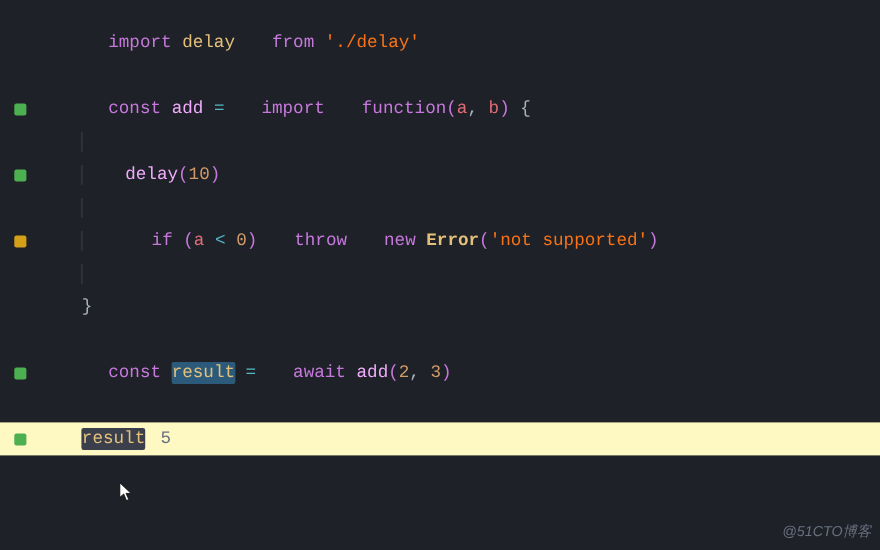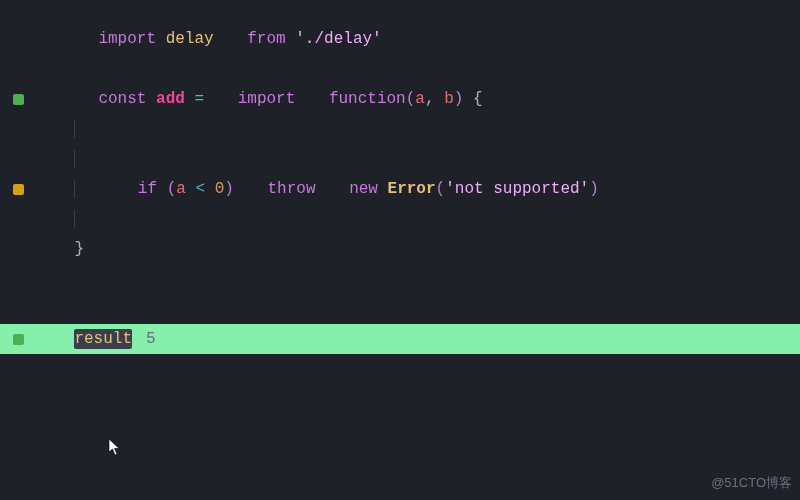--- a/index.html
+++ b/index.html
@@ -33,23 +33,23 @@
     height: 11px;
     border-radius: 2px;
   }
   .m-green { background: #4caf50; }
   .m-yellow { background: #d4a017; }
   .code {
     white-space: pre;
     flex: 1;
   }
   .kw { color: #c678dd; margin-left: 24px; }
-  .fn { color: #ec4899; font-weight: bold; }
+  .fn { color: #f0abfc; }
   .def { color: #e5c07b; }
-  .str { color: #f0abfc; }
+  .str { color: #f97316; }
   .num { color: #d19a66; }
   .cls { color: #e5c07b; font-weight: bold; }
   .punct { color: #abb2bf; }
   .paren { color: #c678dd; }
   .param { color: #e06c75; }
   .op { color: #56b6c2; }
   .indent-guide {
     border-left: 1px solid #3a3f4b;
     padding-left: 0;
   }
@@ -75,23 +75,24 @@
     font-size: 15px;
     pointer-events: none;
   }
   .watermark {
     position: absolute;
     right: 8px;
     bottom: 4px;
     color: #6a7080;
     font-size: 13px;
     font-family: sans-serif;
+    font-style: italic;
   }
   .line.active {
-    background: #86efac;
+    background: #fef9c3;
   }
 </style>
 </head>
 <body>
 
 <div class="editor">
 
   <div class="line">
     <div class="gutter"></div>
     <div class="code">    <span class="kw">import</span> <span class="def">delay</span> <span class="kw">from</span> <span class="str">'./delay'</span></div>
@@ -108,20 +109,26 @@
         <div class="marker m-green"></div>
       </div>
     <div class="code">    <span class="kw">const</span> <span class="fn">add</span> <span class="op">=</span> <span class="kw">import</span> <span class="kw">function</span><span class="paren">(</span><span class="param">a</span><span class="punct">,</span> <span class="param">b</span><span class="paren">)</span> <span class="punct">{</span></div>
   </div>
 
   <div class="line">
     <div class="gutter"></div>
     <div class="code">    <span class="indent-guide">    </span></div>
   </div>
 
+  <div class="line">
+    <div class="gutter">
+        <div class="marker m-green"></div>
+      </div>
+    <div class="code">    <span class="indent-guide">    </span><span class="fn">delay</span><span class="paren">(</span><span class="num">10</span><span class="paren">)</span></div>
+  </div>
 
   <div class="line">
     <div class="gutter"></div>
     <div class="code">    <span class="indent-guide">    </span></div>
   </div>
 
   <div class="line">
     <div class="gutter">
         <div class="marker m-yellow"></div>
       </div>
@@ -137,20 +144,26 @@
   <div class="line">
     <div class="gutter"></div>
     <div class="code">    <span class="punct">}</span></div>
   </div>
 
   <div class="line">
     <div class="gutter"></div>
     <div class="code"></div>
   </div>
 
+  <div class="line">
+    <div class="gutter">
+        <div class="marker m-green"></div>
+      </div>
+    <div class="code">    <span class="kw">const</span> <span class="hl"><span class="def">result</span></span> <span class="op">=</span> <span class="kw">await</span> <span class="fn">add</span><span class="paren">(</span><span class="num">2</span><span class="punct">,</span> <span class="num">3</span><span class="paren">)</span></div>
+  </div>
 
   <div class="line">
     <div class="gutter"></div>
     <div class="code"></div>
   </div>
 
   <div class="line active">
     <div class="gutter">
         <div class="marker m-green"></div>
       </div>

